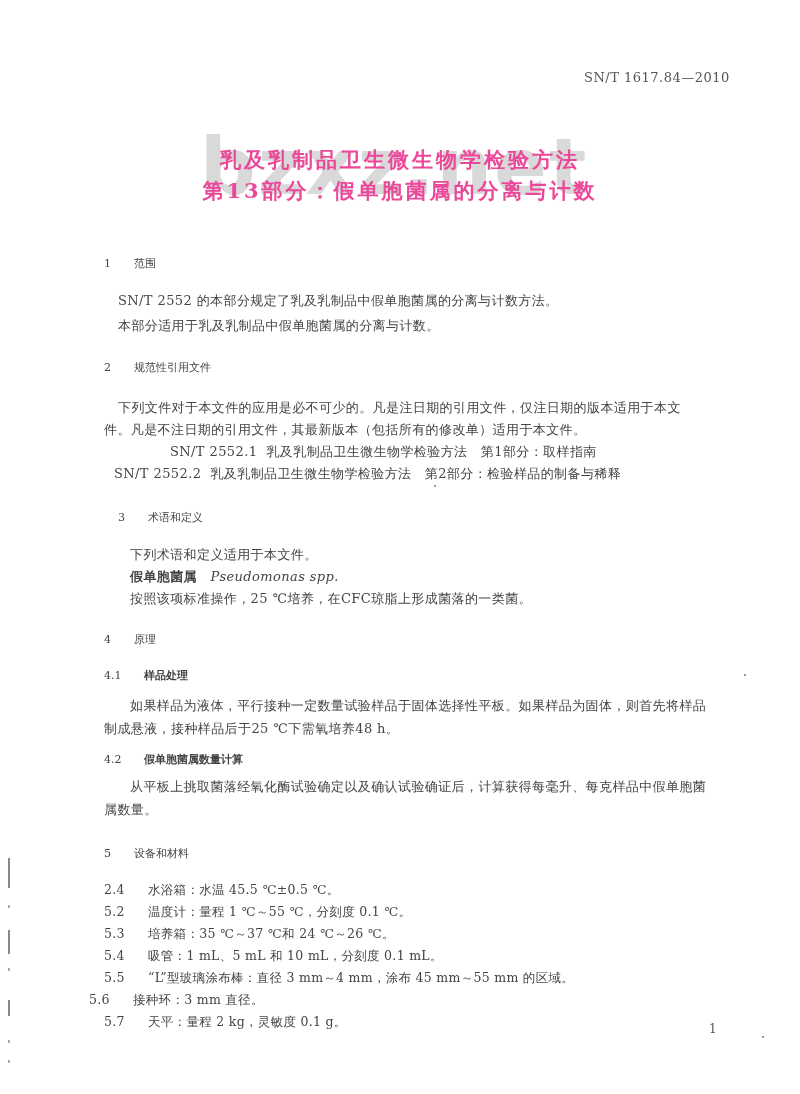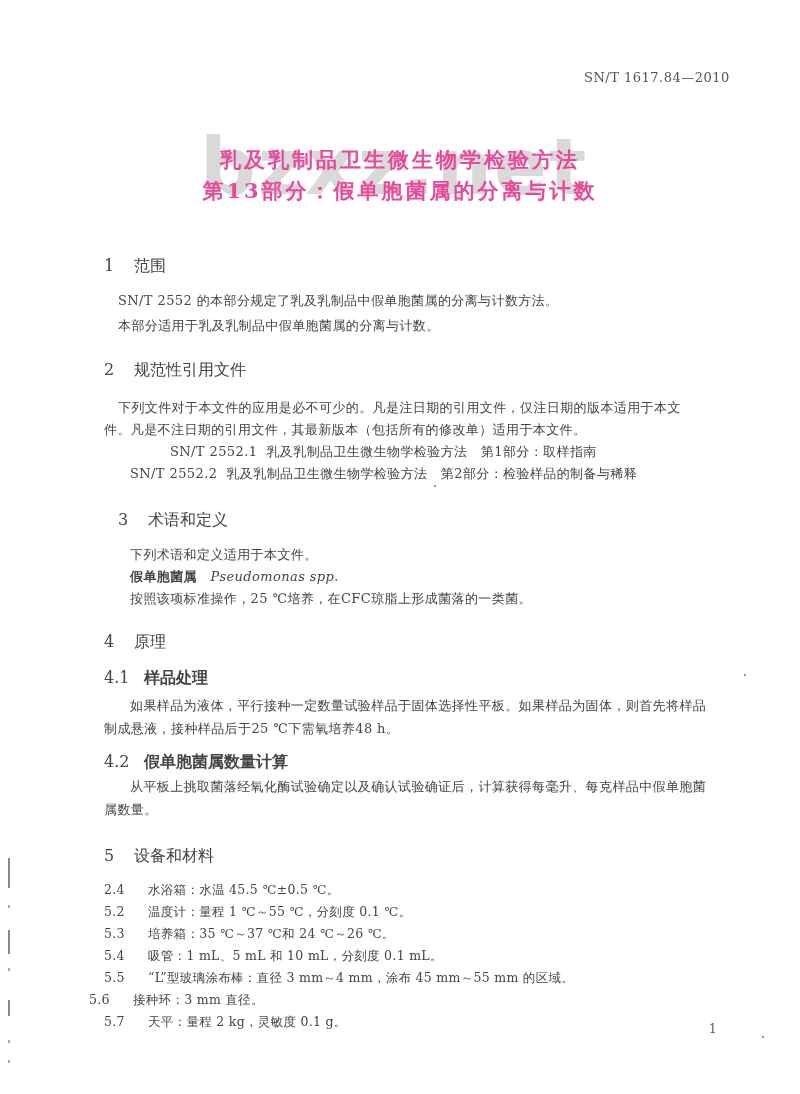--- a/index.html
+++ b/index.html
@@ -5,21 +5,21 @@
   html, body { margin:0; padding:0; background:#ffffff; }
   body { width:800px; height:1094px; position:relative; overflow:hidden;
          font-family:"DejaVu Serif", "Liberation Serif", serif; color:#3a3a3a; }
   .abs { position:absolute; white-space:nowrap; }
   .stdno { left:584px; top:70px; font-size:13px; color:#555; letter-spacing:0.5px; }
   .watermark { left:200px; top:128px; font-family:"DejaVu Sans", sans-serif; font-weight:bold;
                font-size:78px; color:#d9d9d9; letter-spacing:2px; line-height:1; }
   .title { left:0; width:800px; text-align:center; font-size:21px; font-weight:bold; color:#ec4899; letter-spacing:3px; }
   .t1 { top:146px; padding-left:0; }
   .t2 { top:177px; }
-  .sec { font-size:16px; color:#444; }
+  .sec { font-size:11px; color:#444; }
   .sec .num { display:inline-block; width:30px; }
   .body { font-size:13px; color:#444; letter-spacing:0.4px; }
   .item { font-size:12.5px; color:#444; letter-spacing:0.3px; }
   .item .num { display:inline-block; width:44px; }
   .ital { font-style:italic; }
   .pageno { left:709px; top:1022px; font-size:12px; color:#555; }
   .scanline { left:8px; width:2px; background:#888; }
   .scandot { left:8px; width:2px; height:3px; background:#aaa; }
   .speck { width:2px; height:2px; background:#999; }
 </style>
@@ -42,21 +42,21 @@
   <div class="abs body" style="left:118px; top:317px;">本部分适用于乳及乳制品中假单胞菌属的分离与计数。</div>
 
   <div class="abs sec" style="left:104px; top:360px;">
     <span class="num">2</span><span>规范性引用文件</span>
   </div>
   <div class="abs body" style="left:118px; top:399px;">下列文件对于本文件的应用是必不可少的。凡是注日期的引用文件，仅注日期的版本适用于本文</div>
   <div class="abs body" style="left:104px; top:421px;">件。凡是不注日期的引用文件，其最新版本（包括所有的修改单）适用于本文件。</div>
   <div class="abs body" style="left:130px; top:443px;margin-left:40px;">
     <span>SN/T 2552.1</span>&nbsp;&nbsp;<span>乳及乳制品卫生微生物学检验方法　第1部分：取样指南</span>
   </div>
-  <div class="abs body" style="left:130px; top:465px;">
+  <div class="abs body" style="left:114px; top:465px;">
     <span>SN/T 2552.2</span>&nbsp;&nbsp;<span>乳及乳制品卫生微生物学检验方法　第2部分：检验样品的制备与稀释</span>
   </div>
 
   <div class="abs sec" style="left:110px; top:510px;margin-left:8px;">
     <span class="num">3</span><span>术语和定义</span>
   </div>
   <div class="abs body" style="left:130px; top:546px;">下列术语和定义适用于本文件。</div>
   <div class="abs body" style="left:130px; top:568px;">
     <b>假单胞菌属</b>&nbsp;&nbsp;&nbsp;<span class="ital">Pseudomonas spp.</span>
   </div>

